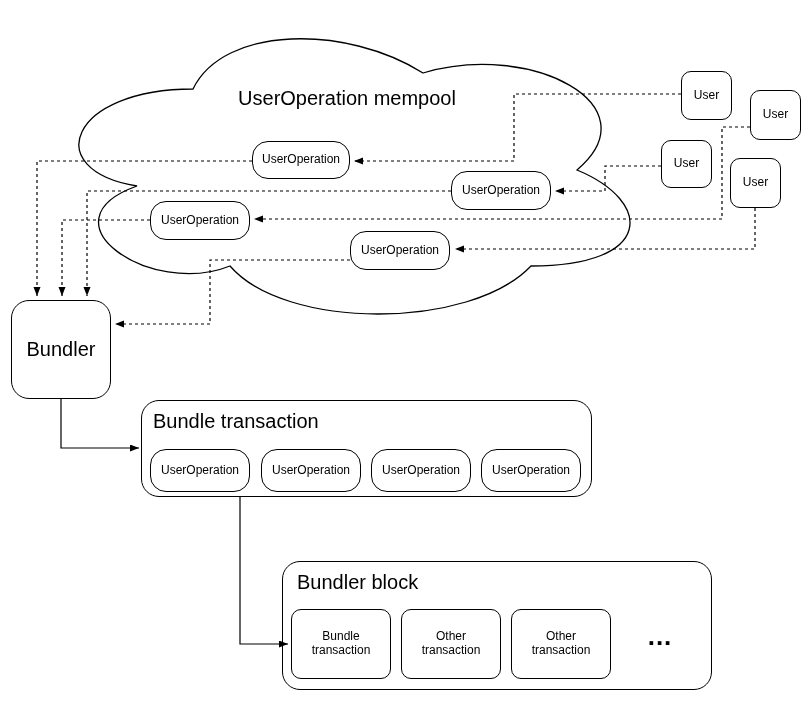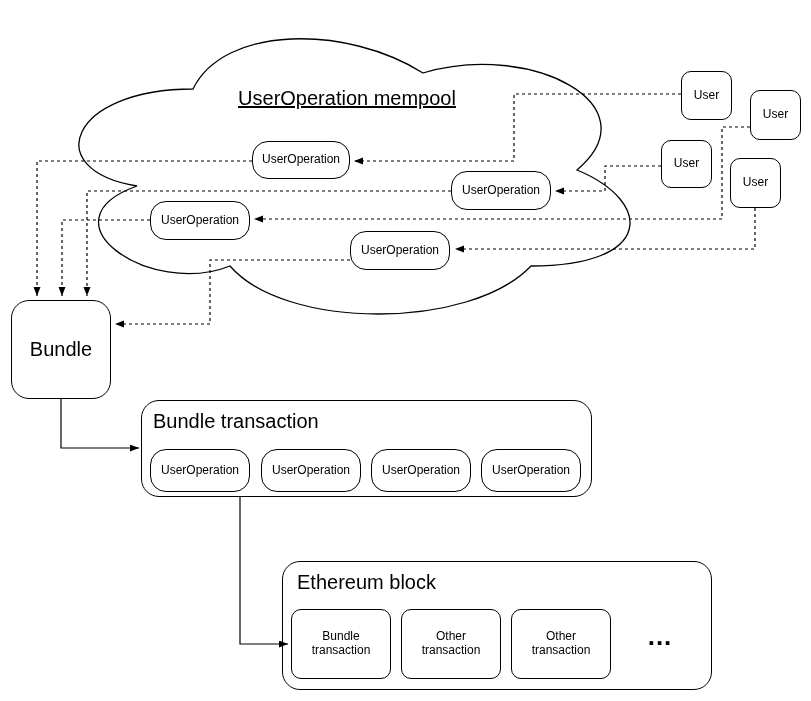--- a/index.html
+++ b/index.html
@@ -42,21 +42,21 @@
     z-index: 2;
     background: transparent;
     border: none;
     color: #000000;
   }
   .title {
     font-size: 20px;
     line-height: 24px;
     white-space: nowrap;
   }
-  .center { text-align: center; text-decoration: underline; }
+  .center { text-align: center; }
   .ellipsis {
     font-size: 26px;
     font-weight: bold;
     letter-spacing: 1px;
     line-height: 30px;
   }
   
   #op1 { left: 252px; top: 141px; width:  98px; height: 38px; }
   #op2 { left: 451px; top: 171px; width: 100px; height: 39px; }
   #op3 { left: 150px; top: 201px; width: 100px; height: 39px; }
@@ -118,31 +118,31 @@
   <div class="node r7" id="op1">UserOperation</div>
   <div class="node r7" id="op2">UserOperation</div>
   <div class="node r7" id="op3">UserOperation</div>
   <div class="node r7" id="op4">UserOperation</div>
 
   <div class="node r10" id="user1">User</div>
   <div class="node r10" id="user2">User</div>
   <div class="node r10" id="user3">User</div>
   <div class="node r10" id="user4">User</div>
 
-  <div class="node r18" id="bundler">Bundle</div>
+  <div class="node r18" id="bundler">Bundler</div>
 
   <div class="node r18" id="bundle-tx"></div>
   <div class="plain title" id="bundle-tx-title">Bundle transaction</div>
   <div class="node r7" id="btx-op1">UserOperation</div>
   <div class="node r7" id="btx-op2">UserOperation</div>
   <div class="node r7" id="btx-op3">UserOperation</div>
   <div class="node r7" id="btx-op4">UserOperation</div>
 
   <div class="node r18" id="eth-block"></div>
-  <div class="plain title" id="eth-block-title">Ethereum block</div>
+  <div class="plain title" id="eth-block-title">Bundler block</div>
   <div class="node r10" id="eth-tx1">Bundle transaction</div>
   <div class="node r10" id="eth-tx2">Other transaction</div>
   <div class="node r10" id="eth-tx3">Other transaction</div>
   <div class="plain ellipsis" id="eth-ellipsis">...</div>
 
   <svg class="layer over">
     <defs>
       <marker id="arrow" markerUnits="userSpaceOnUse" markerWidth="10" markerHeight="8" refX="9" refY="3.5" orient="auto">
         <path d="M0,0 L9,3.5 L0,7 Z" fill="#000000"></path>
       </marker>

